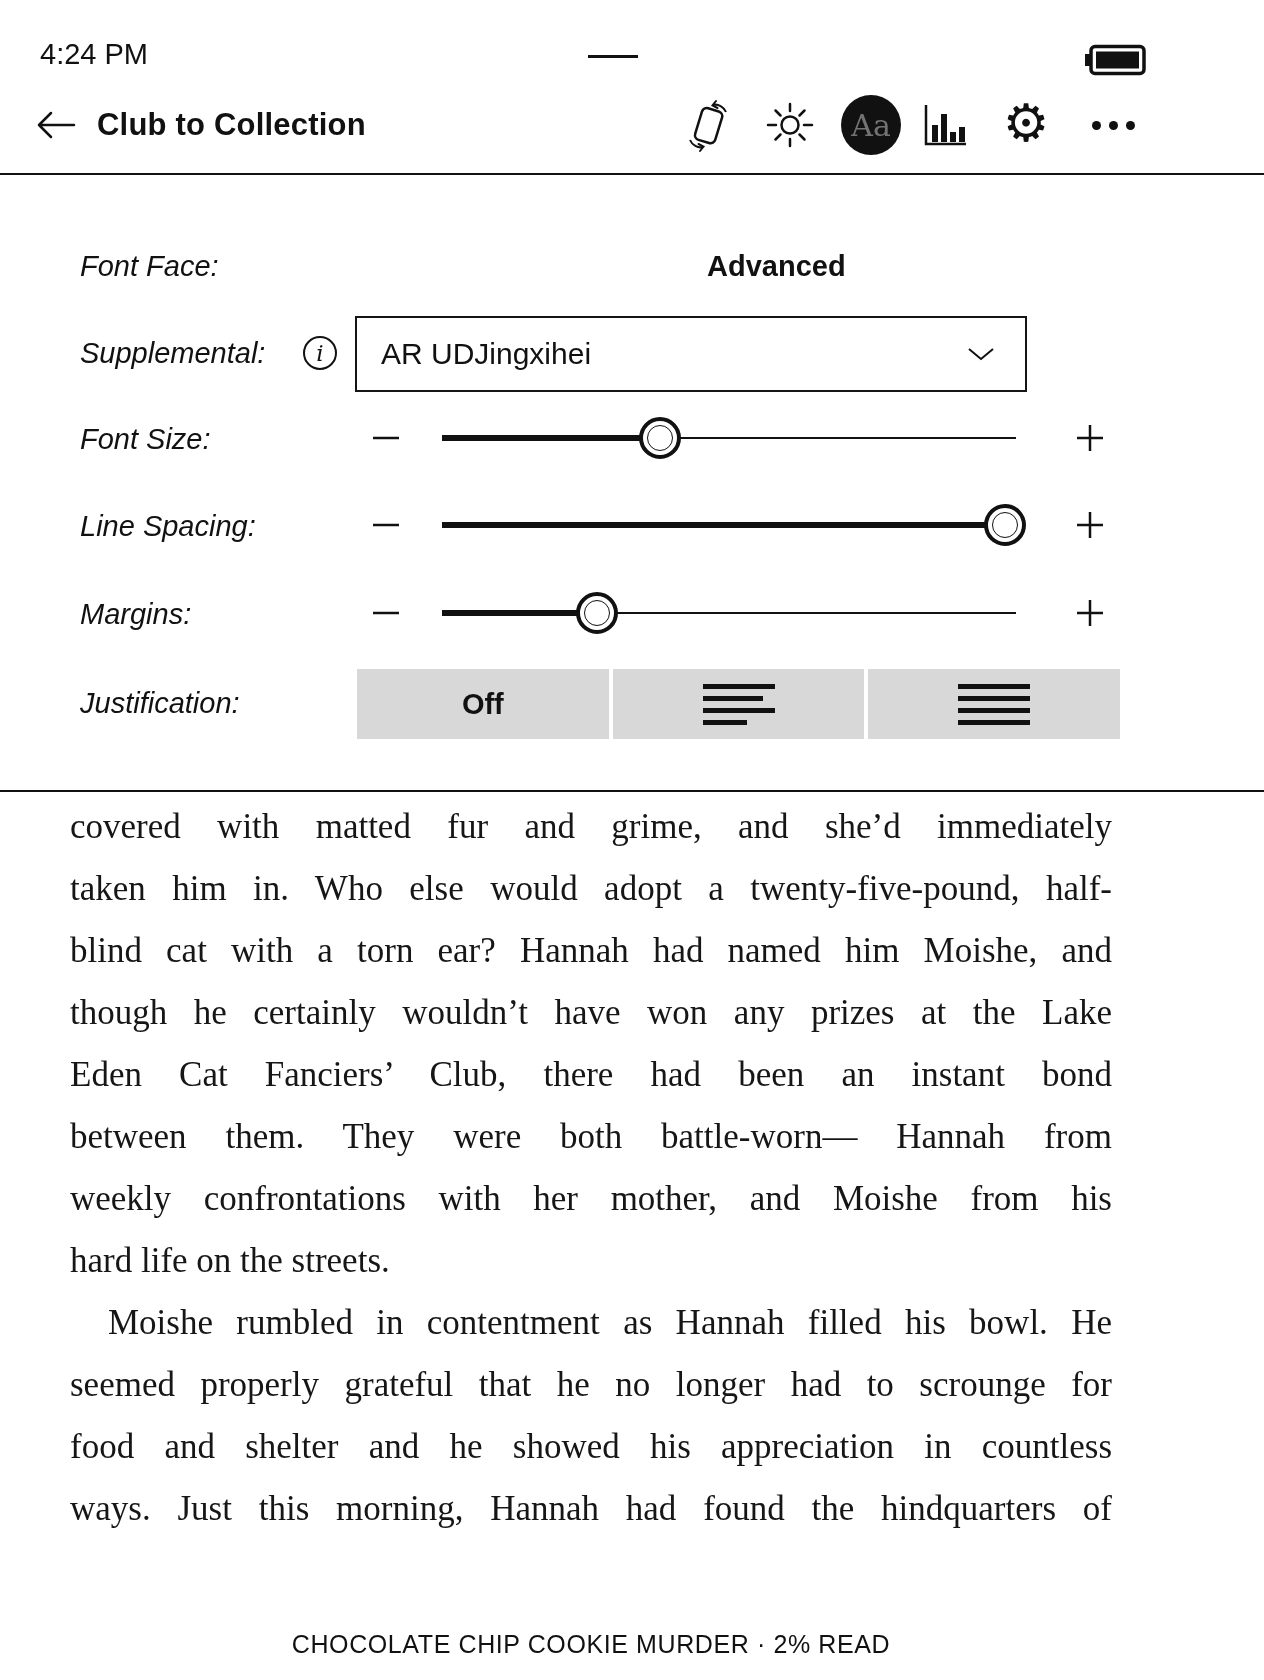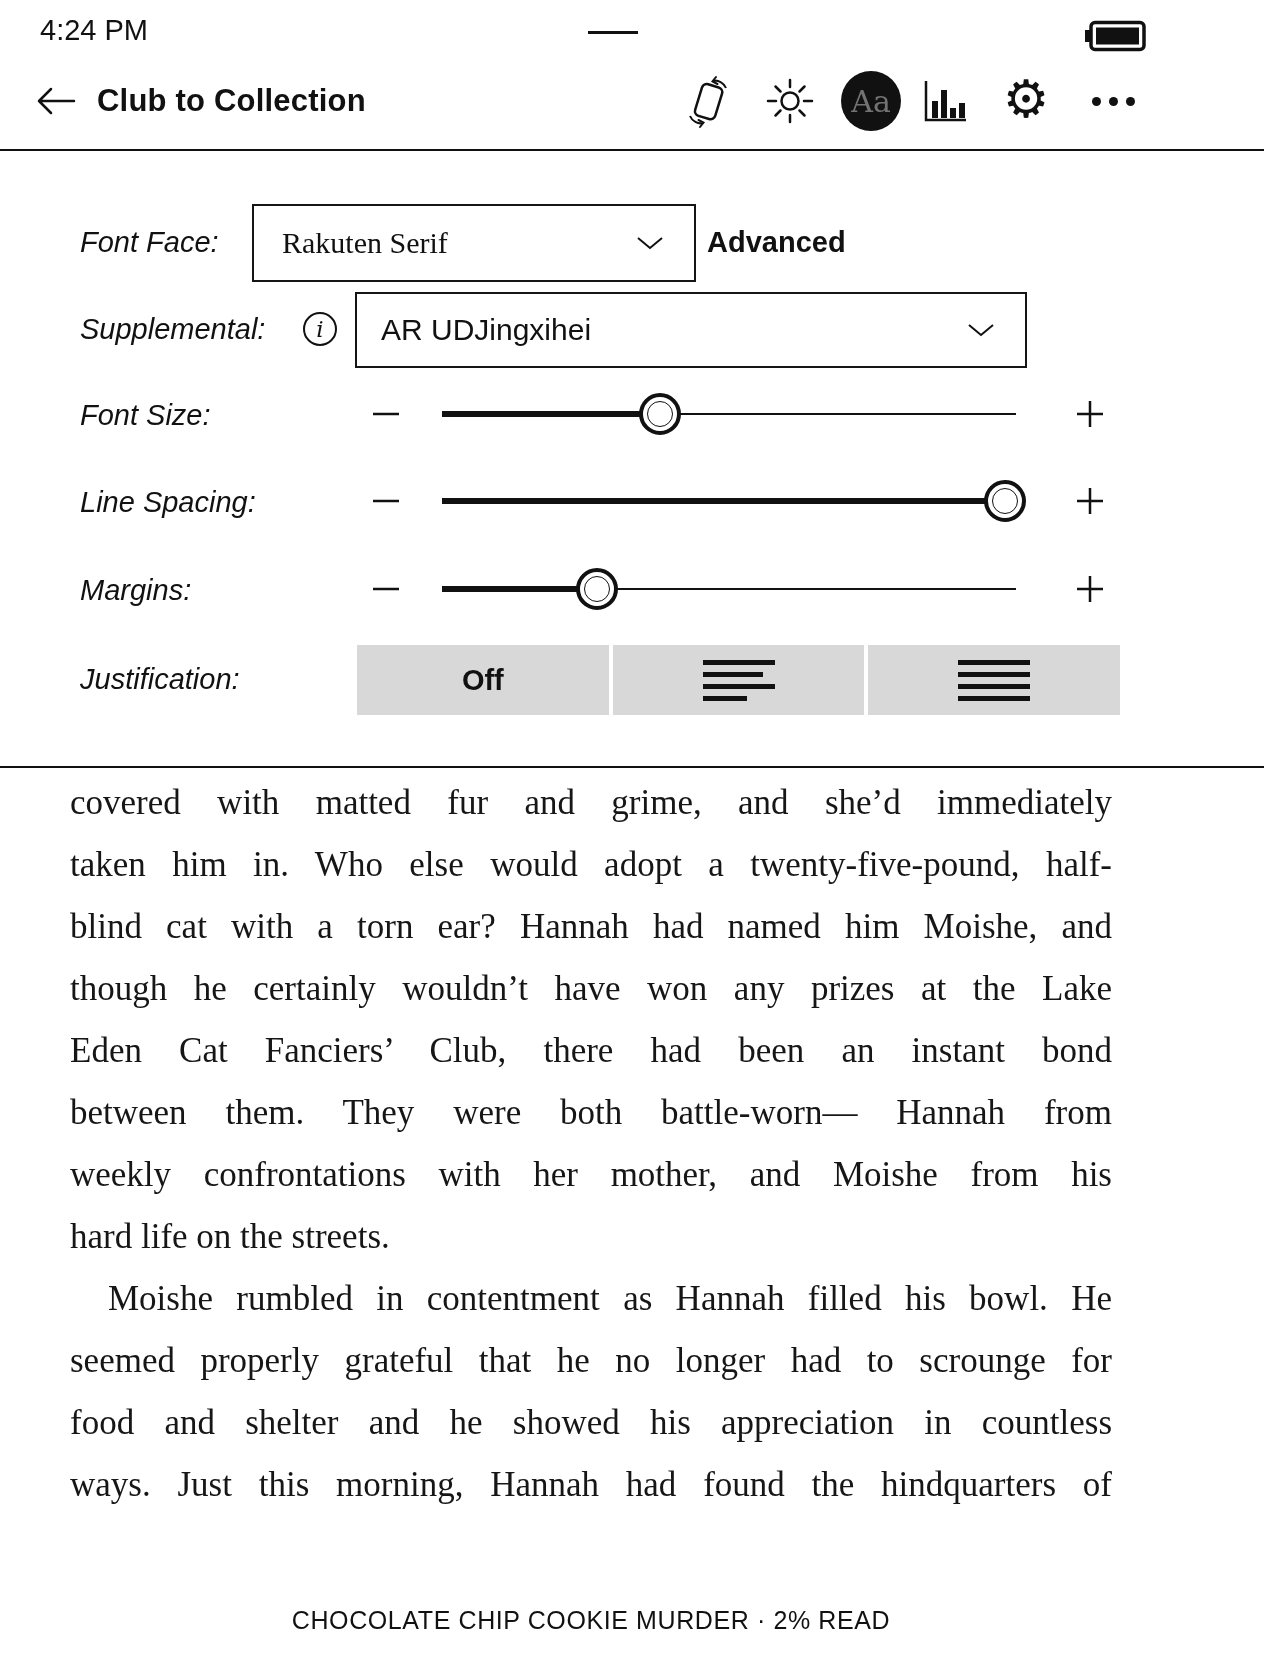--- a/index.html
+++ b/index.html
@@ -1,18 +1,18 @@
 <!DOCTYPE html>
 <html><head>
 <meta charset="utf-8">
 <style>
   html,body{margin:0;padding:0;background:#888;}
   .page{position:relative;width:1264px;height:1680px;background:#fff;
         font-family:"Liberation Sans",sans-serif;color:#111;overflow:hidden;margin:0 auto;}
-  .abs{position:absolute;}
+  .abs{position:absolute;margin-top:24px;}
   svg{display:block;}
 
   
   .time{left:40px;top:14px;font-size:29px;}
   .center-dash{left:588px;top:31px;width:50px;height:3px;background:#111;}
   .battery{left:1084px;top:20px;}
 
   
   .back-arrow{left:34px;top:85px;}
   .title{left:97px;top:83px;font-size:31px;font-weight:700;letter-spacing:.2px;}
@@ -116,28 +116,20 @@
 
   <div class="abs dots">
     <span></span>
       <span></span>
       <span></span>
   </div>
 
   <div class="abs divider div1"></div>
 
   <div class="abs rowlabel" style="top:226px">Font Face:</div>
-  <div class="abs ddbox ff-box">
-    <span class="val">Rakuten Serif</span>
-    <span class="chev">
-      <svg width="28" height="14" viewBox="0 0 28 14">
-          <path d="M2 2 L14 12 L26 2" fill="none" stroke="#111" stroke-width="2"></path>
-        </svg>
-    </span>
-  </div>
   <div class="abs advanced">Advanced</div>
 
   <div class="abs rowlabel" style="top:313px">Supplemental:</div>
   <div class="abs" style="left:302px;top:311px">
     <svg width="36" height="36" viewBox="0 0 36 36">
       <circle cx="18" cy="18" r="16" fill="none" stroke="#111" stroke-width="2"></circle>
       <text x="18" y="26" text-anchor="middle" font-family="DejaVu Serif, serif" font-style="italic" font-size="23" fill="#111">i</text>
     </svg>
   </div>
   <div class="abs ddbox sup-box">

